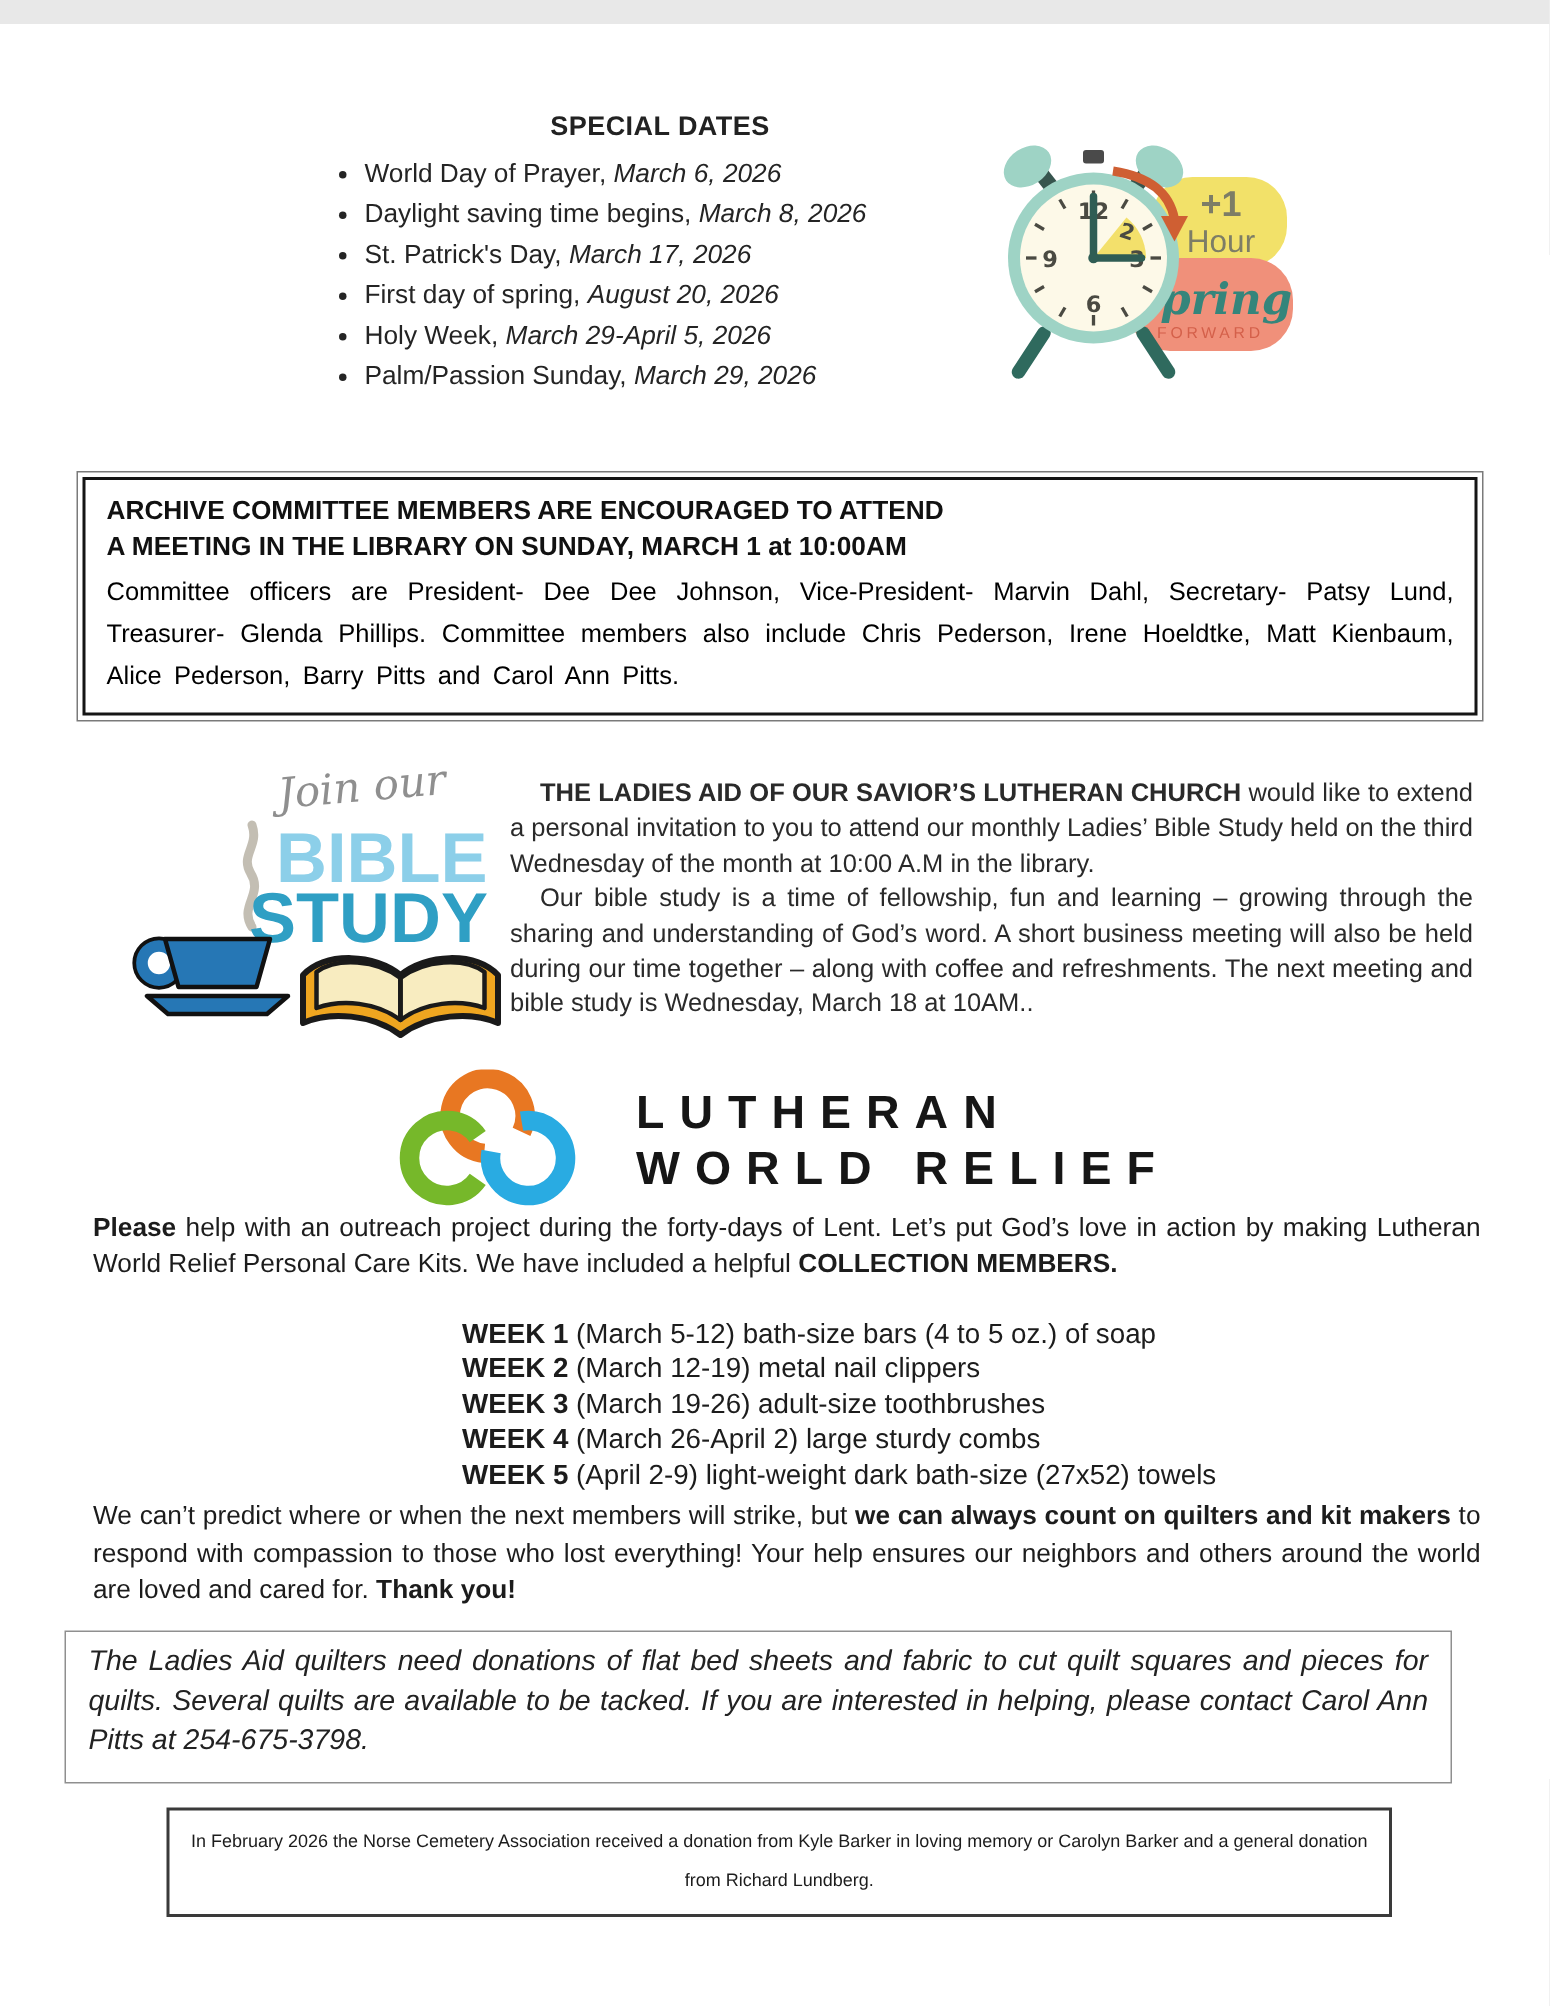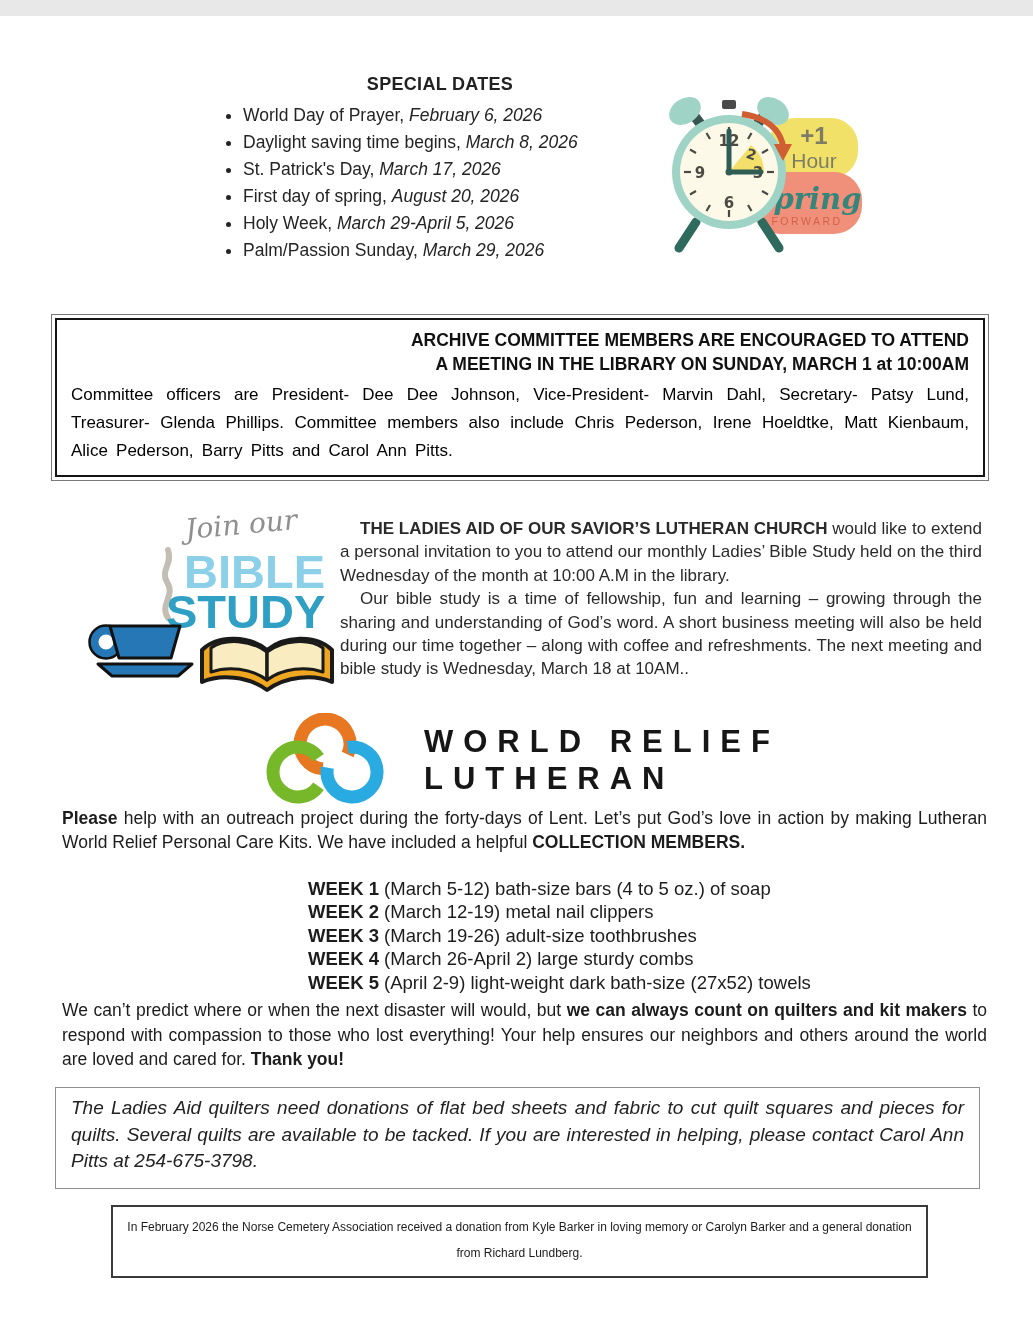--- a/index.html
+++ b/index.html
@@ -25,21 +25,21 @@
   .clock-art{position:absolute;left:656px;top:78px;width:212px;height:160px;}
   
   .archive-box{
     position:absolute;left:51px;top:298px;width:938px;box-sizing:border-box;
     border:1px solid #7a7a7a;padding:3px;
   }
   .archive-box .inner{
     border:2px solid #151515;padding:8px 14px 10px 14px;
   }
   .archive-box .hline{
-    text-align:right;font-weight:700;font-size:17.5px;line-height:24px;color:#111;
+    text-align:left;font-weight:700;font-size:17.5px;line-height:24px;color:#111;
   }
   .archive-box .body{
     margin-top:5px;text-align:justify;font-size:17px;line-height:28px;
     word-spacing:3.5px;color:#000000;
   }
   
   .bible-art{position:absolute;left:80px;top:484px;width:260px;height:198px;}
   .ladies-aid{
     position:absolute;left:340px;top:501px;width:642px;
     font-size:17px;line-height:23.4px;text-align:justify;color:#2a2a2a;
@@ -58,40 +58,40 @@
     font-size:17.5px;line-height:23.6px;text-align:justify;color:#1c1c1c;
   }
   .week-list{position:absolute;left:308px;top:861px;font-size:18.5px;line-height:23.4px;color:#1c1c1c;}
   .lent-outro{
     position:absolute;left:62px;top:982px;width:925px;
     font-size:17.5px;line-height:24.6px;text-align:justify;color:#1c1c1c;
   }
   b{font-weight:700;}
   
   .quilters-box{
-    position:absolute;left:55px;top:1071px;width:925px;box-sizing:border-box;
+    position:absolute;left:43px;top:1071px;width:925px;box-sizing:border-box;
     border:1px solid #8f8f8f;padding:7px 15px 13px 15px;
     font-style:italic;font-size:19px;line-height:26.5px;text-align:justify;color:#222;
   }
   
   .cemetery-box{
     position:absolute;left:111px;top:1189px;width:817px;box-sizing:border-box;
     border:2px solid #3a3a3a;padding:7px 12px 10px 12px;
     text-align:center;font-size:12px;line-height:26px;color:#1c1c1c;
   }
 </style>
 </head>
 <body>
 
 <div class="page">
 
   <section class="special-dates">
     <h2>SPECIAL DATES</h2>
     <ul>
-      <li><span>World Day of Prayer, </span><span class="date">February 6, 2026</span></li>
+      <li><span>World Day of Prayer, </span><span class="date">March 6, 2026</span></li>
       <li><span>Daylight saving time begins, </span><span class="date">March 8, 2026</span></li>
       <li><span>St. Patrick's Day, </span><span class="date">March 17, 2026</span></li>
       <li><span>First day of spring, </span><span class="date">August 20, 2026</span></li>
       <li><span>Holy Week, </span><span class="date">March 29-April 5, 2026</span></li>
       <li><span>Palm/Passion Sunday, </span><span class="date">March 29, 2026</span></li>
     </ul>
   </section>
 
   <div class="clock-art">
     <svg width="212" height="160" viewBox="0 0 212 160">
@@ -189,38 +189,38 @@
   </section>
 
   <div class="lwr-rings">
     <svg width="128" height="95" viewBox="0 0 128 95">
       <path d="M85.7 41.6 A25 25 0 1 0 60.8 55.9" stroke="#e87722" stroke-width="13" fill="none"></path>
       <path d="M56.5 44.7 A25 25 0 1 0 56.5 73.3" stroke="#76b82a" stroke-width="13" fill="none"></path>
       <path d="M65.4 54.7 A25 25 0 1 0 85.7 34.4" stroke="#29abe2" stroke-width="13" fill="none"></path>
     </svg>
   </div>
   <div class="lwr-word">
+    <div>LUTHERAN</div>
     <div>WORLD RELIEF</div>
-    <div>LUTHERAN</div>
   </div>
 
   <section class="lent-intro">
     <b>Please</b><span> help with an outreach project during the forty-days of Lent. Let’s put God’s love in action by making Lutheran World Relief Personal Care Kits. We have included a helpful </span><b>COLLECTION MEMBERS.</b>
   </section>
 
   <section class="week-list">
     <div><b>WEEK 1</b><span> (March 5-12) bath-size bars (4 to 5 oz.) of soap</span></div>
     <div><b>WEEK 2</b><span> (March 12-19) metal nail clippers</span></div>
     <div><b>WEEK 3</b><span> (March 19-26) adult-size toothbrushes</span></div>
     <div><b>WEEK 4</b><span> (March 26-April 2) large sturdy combs</span></div>
     <div><b>WEEK 5</b><span> (April 2-9) light-weight dark bath-size (27x52) towels</span></div>
   </section>
 
   <section class="lent-outro">
-    <span>We can’t predict where or when the next disaster will would, but </span><b>we can always count on quilters and kit makers</b><span> to respond with compassion to those who lost everything!  Your help ensures our neighbors and others around the world are loved and cared for. </span><b>Thank you!</b>
+    <span>We can’t predict where or when the next members will strike, but </span><b>we can always count on quilters and kit makers</b><span> to respond with compassion to those who lost everything!  Your help ensures our neighbors and others around the world are loved and cared for. </span><b>Thank you!</b>
   </section>
 
   <section class="quilters-box">
     <span>The Ladies Aid quilters need donations of flat bed sheets and fabric to cut quilt squares and pieces for quilts. Several quilts are available to be tacked.  If you are interested in helping, please contact Carol Ann Pitts at 254-675-3798.</span>
   </section>
 
   <section class="cemetery-box">
     <span>In February 2026 the Norse Cemetery Association received a donation from Kyle Barker in loving memory or Carolyn Barker and a general donation from Richard Lundberg.</span>
   </section>
 

